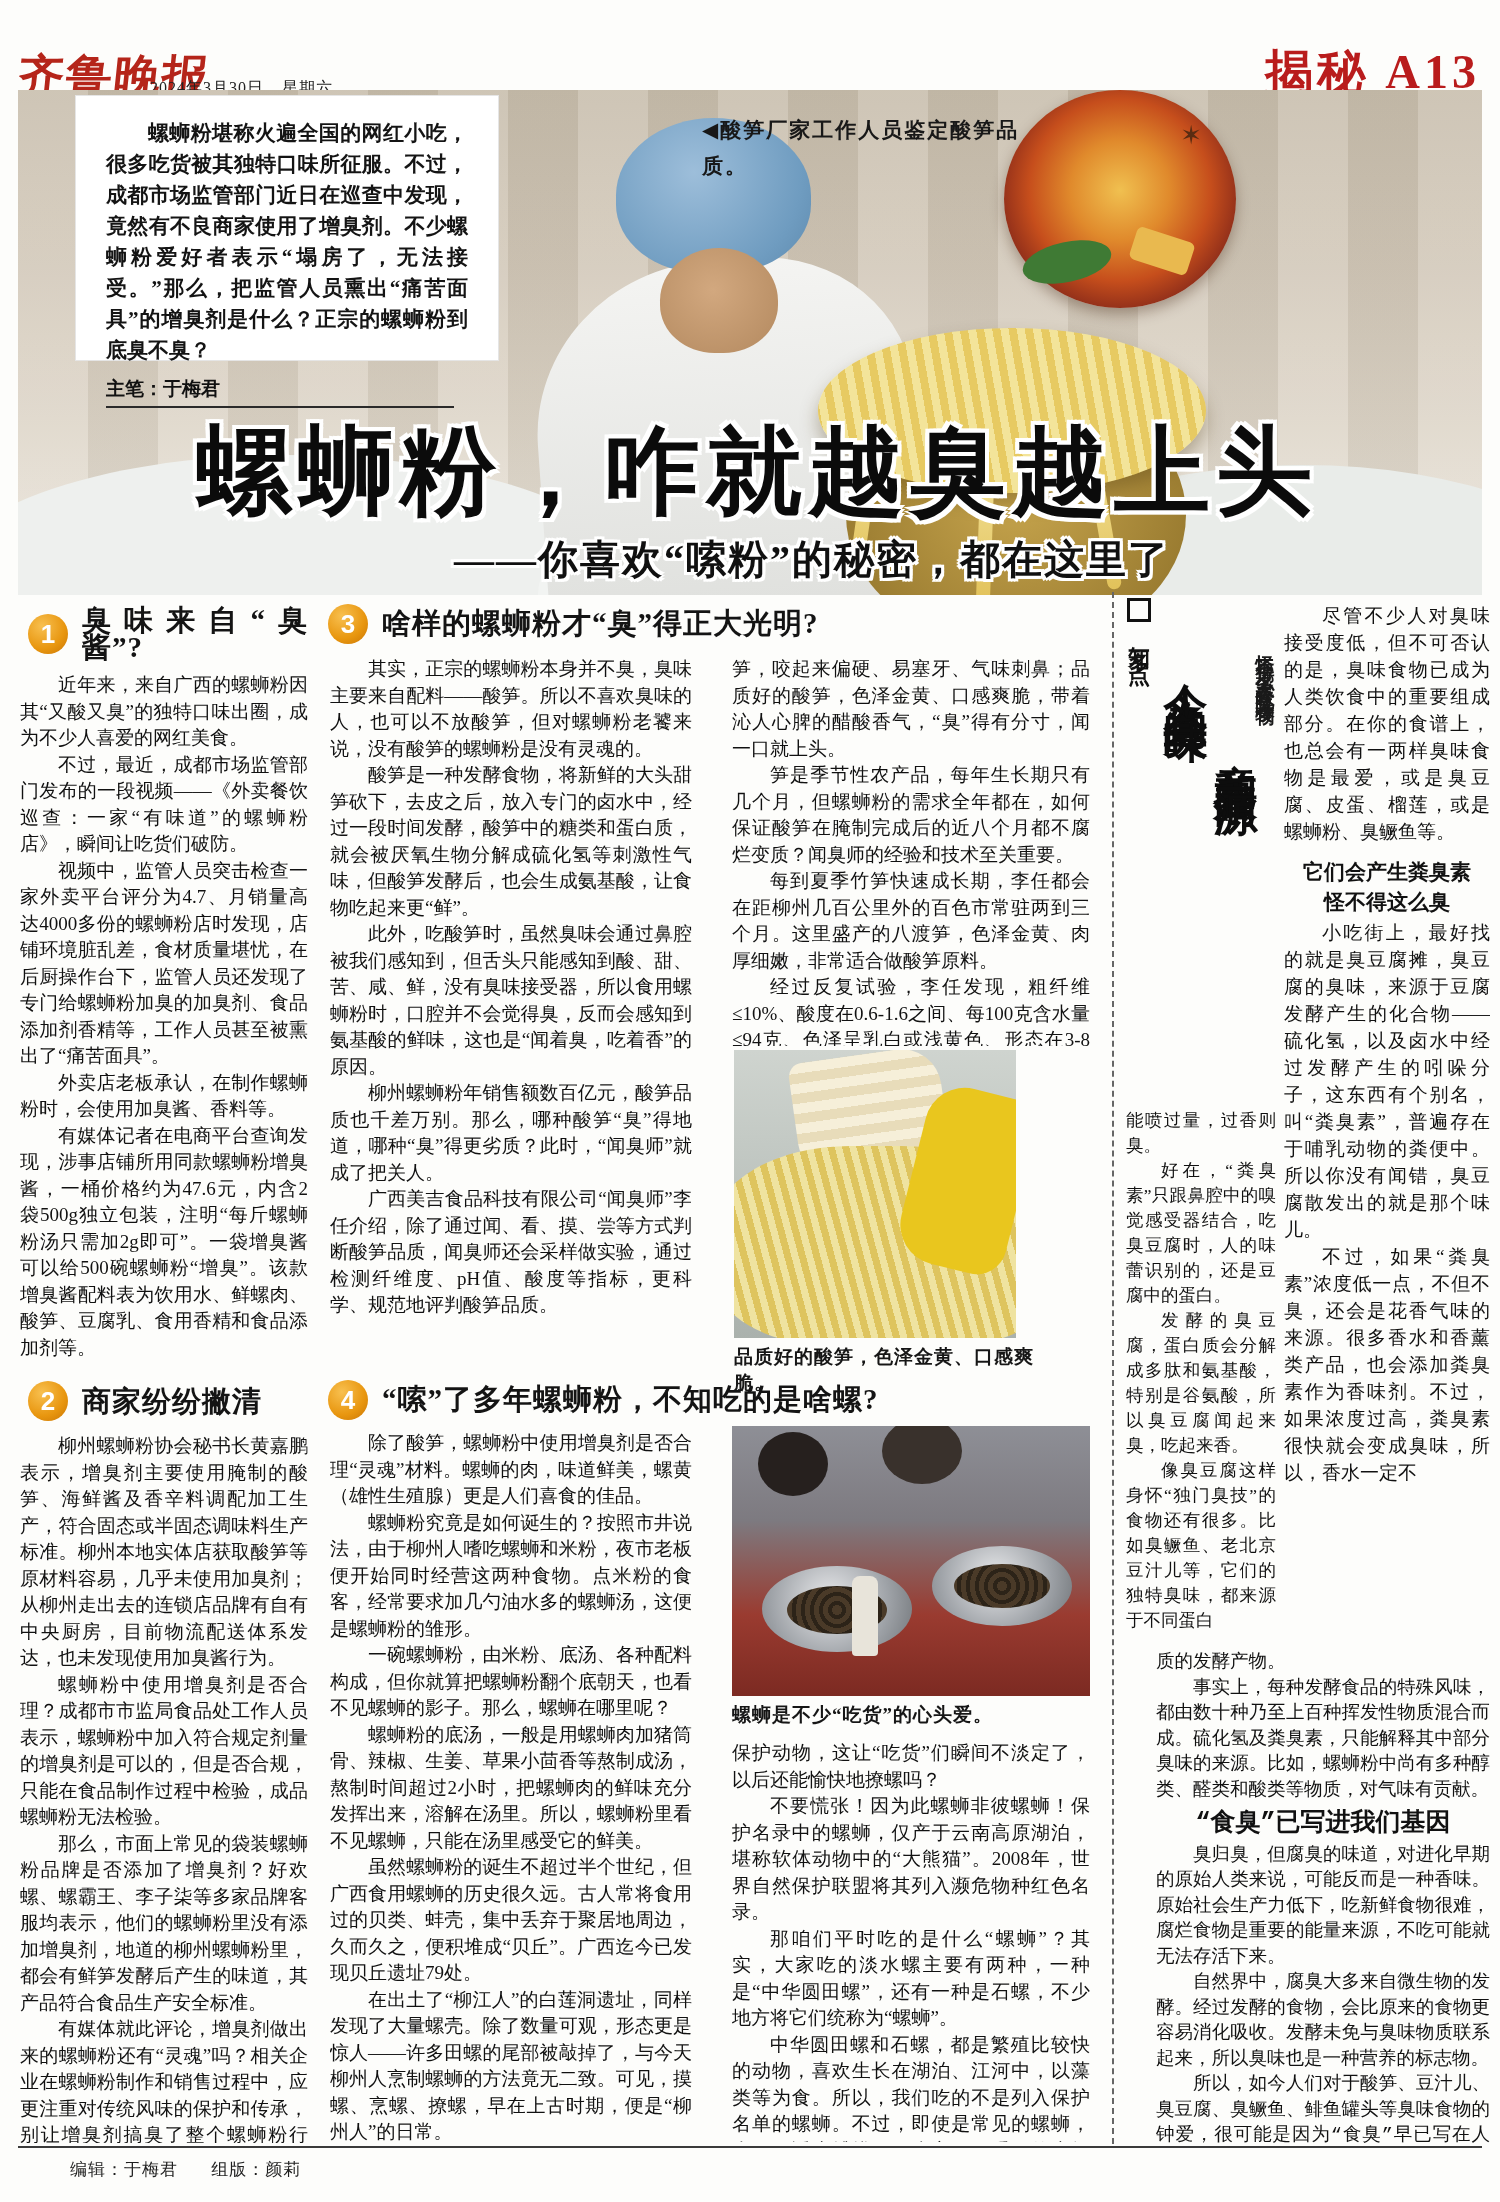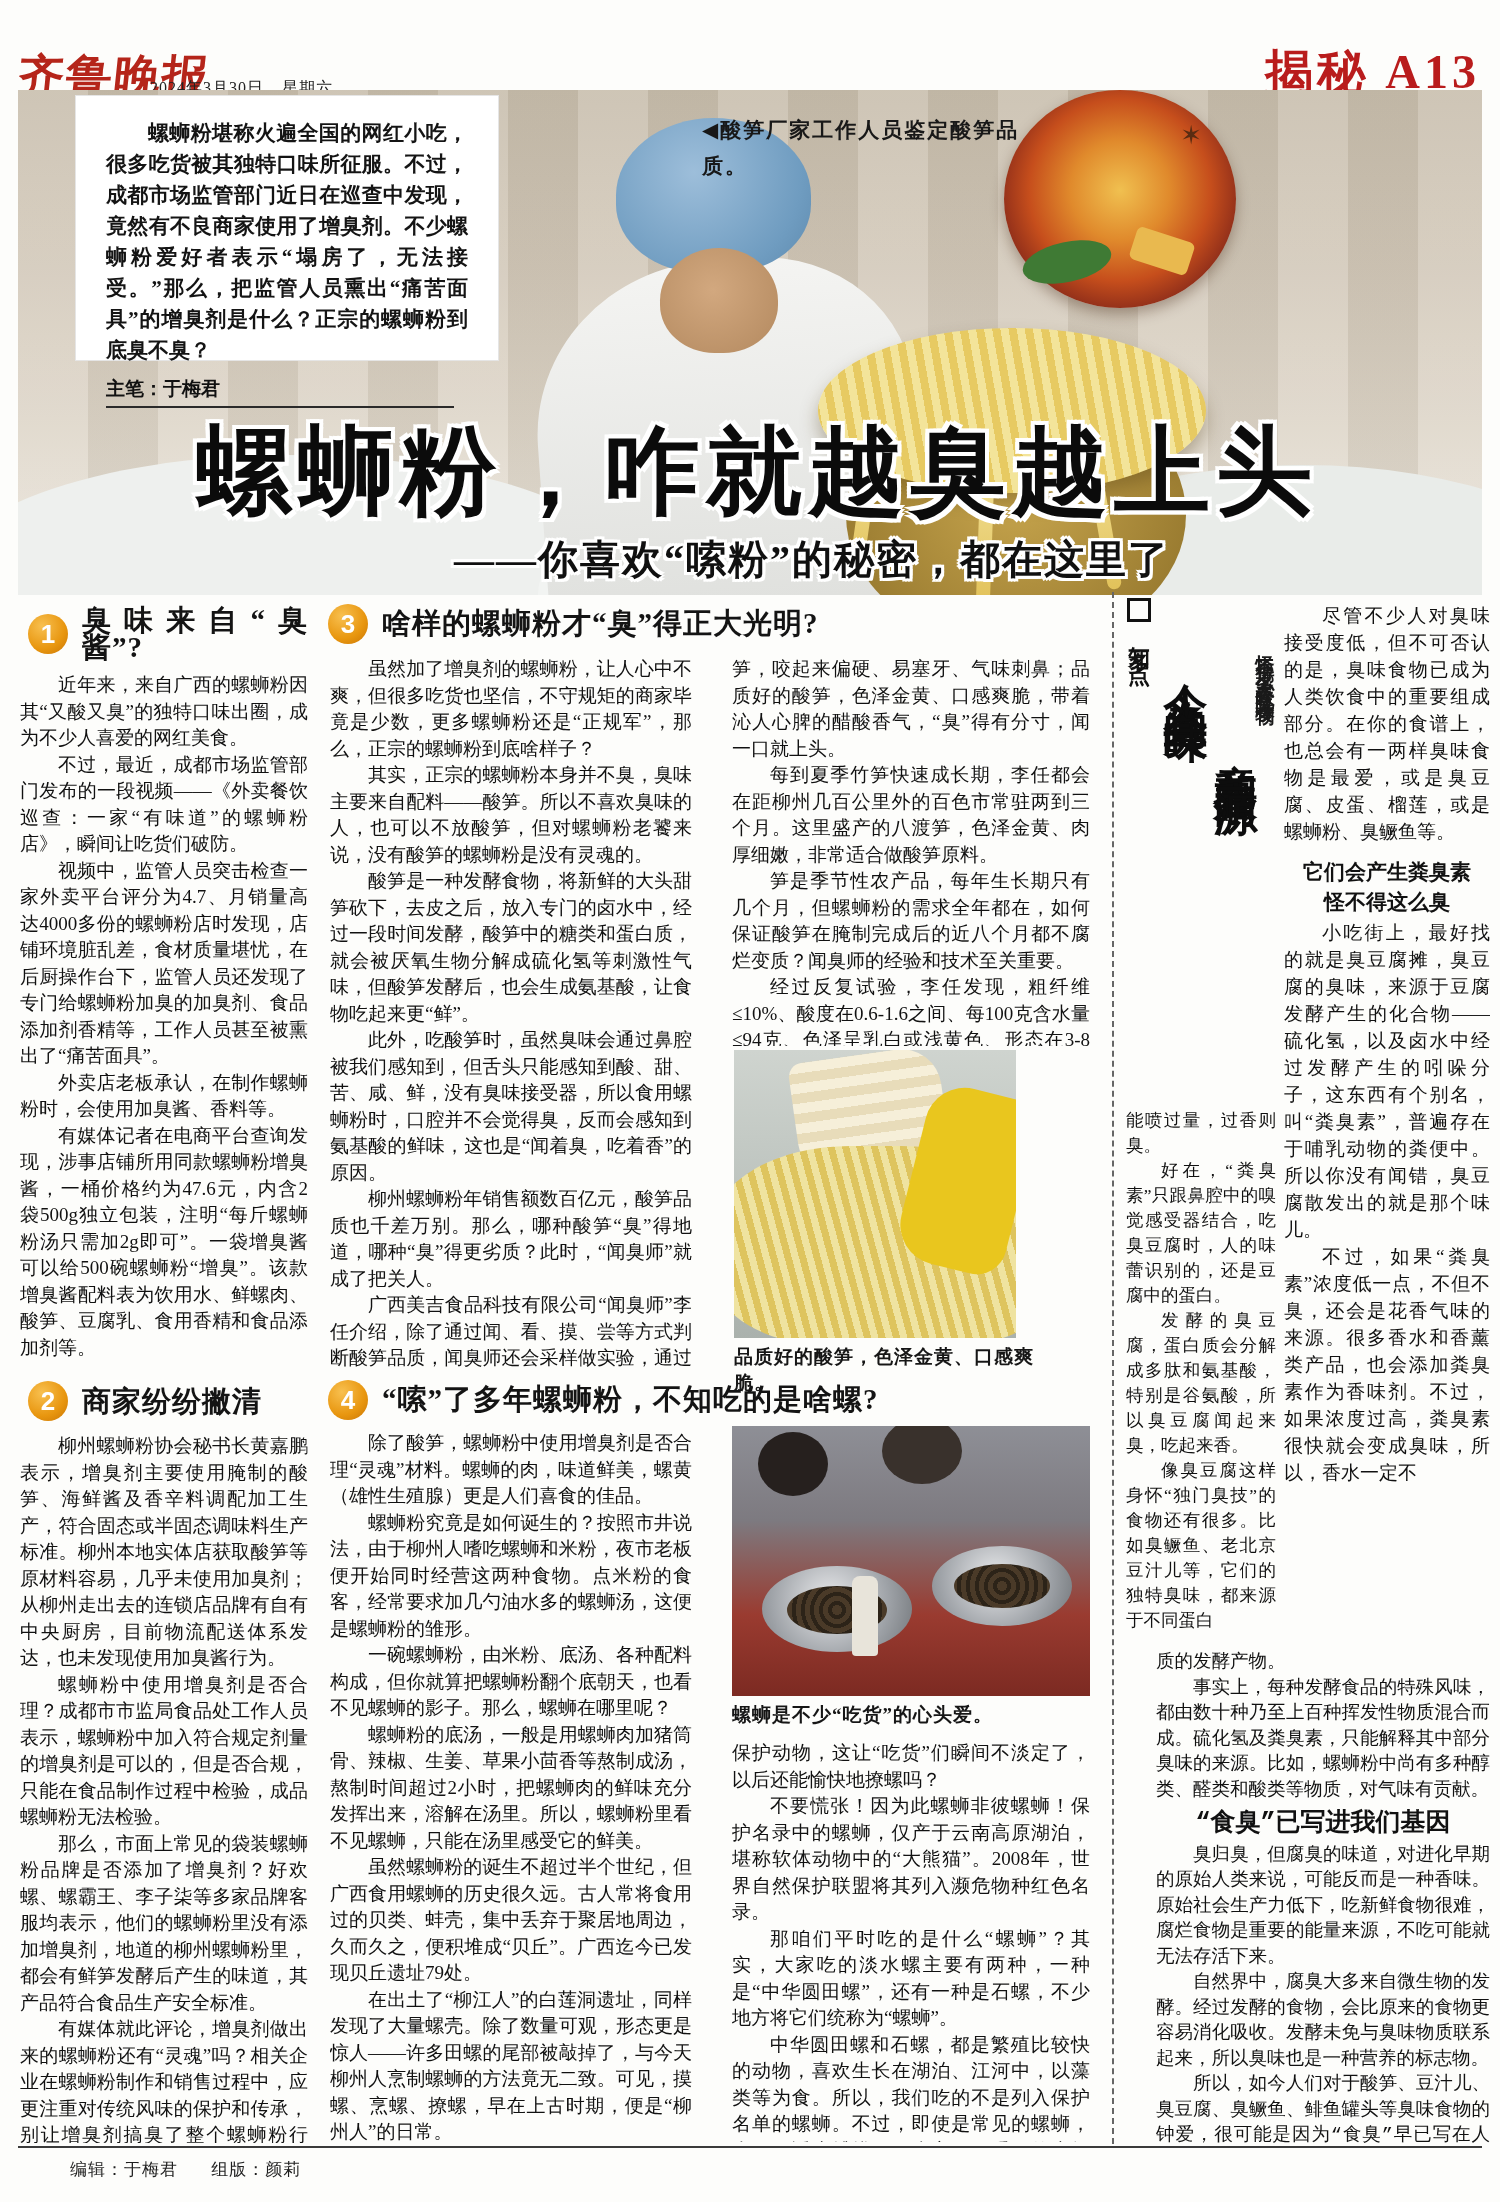--- a/index.html
+++ b/index.html
@@ -157,32 +157,31 @@
     <p class="para">螺蛳粉中使用增臭剂是否合理？成都市市监局食品处工作人员表示，螺蛳粉中加入符合规定剂量的增臭剂是可以的，但是否合规，只能在食品制作过程中检验，成品螺蛳粉无法检验。</p>
     <p class="para">那么，市面上常见的袋装螺蛳粉品牌是否添加了增臭剂？好欢螺、螺霸王、李子柒等多家品牌客服均表示，他们的螺蛳粉里没有添加增臭剂，地道的柳州螺蛳粉里，都会有鲜笋发酵后产生的味道，其产品符合食品生产安全标准。</p>
     <p class="para">有媒体就此评论，增臭剂做出来的螺蛳粉还有“灵魂”吗？相关企业在螺蛳粉制作和销售过程中，应更注重对传统风味的保护和传承，别让增臭剂搞臭了整个螺蛳粉行业。监管部门应加大执法检查力度，不能让没有经过安全论证的“科技与狠活”流向餐桌。</p>
   </div>
 
   <div class="sec-head" style="left:328px;top:604px;">
     <span class="badge">3</span>
     <span class="sec-title">啥样的螺蛳粉才“臭”得正大光明?</span>
   </div>
   <div class="col" style="left:330px;top:656px;width:362px;height:712px;">
-    <p class="para">虽然加了增臭剂的螺蛳粉，让人心中不爽，但很多吃货也坚信，不守规矩的商家毕竟是少数，更多螺蛳粉还是“正规军”，那么，正宗的螺蛳粉到底啥样子？</p>
     <p class="para">其实，正宗的螺蛳粉本身并不臭，臭味主要来自配料——酸笋。所以不喜欢臭味的人，也可以不放酸笋，但对螺蛳粉老饕来说，没有酸笋的螺蛳粉是没有灵魂的。</p>
     <p class="para">酸笋是一种发酵食物，将新鲜的大头甜笋砍下，去皮之后，放入专门的卤水中，经过一段时间发酵，酸笋中的糖类和蛋白质，就会被厌氧生物分解成硫化氢等刺激性气味，但酸笋发酵后，也会生成氨基酸，让食物吃起来更“鲜”。</p>
     <p class="para">此外，吃酸笋时，虽然臭味会通过鼻腔被我们感知到，但舌头只能感知到酸、甜、苦、咸、鲜，没有臭味接受器，所以食用螺蛳粉时，口腔并不会觉得臭，反而会感知到氨基酸的鲜味，这也是“闻着臭，吃着香”的原因。</p>
     <p class="para">柳州螺蛳粉年销售额数百亿元，酸笋品质也千差万别。那么，哪种酸笋“臭”得地道，哪种“臭”得更劣质？此时，“闻臭师”就成了把关人。</p>
     <p class="para">广西美吉食品科技有限公司“闻臭师”李任介绍，除了通过闻、看、摸、尝等方式判断酸笋品质，闻臭师还会采样做实验，通过检测纤维度、pH值、酸度等指标，更科学、规范地评判酸笋品质。</p>
 
   </div>
   <div class="col" style="left:732px;top:656px;width:358px;height:390px;">
     <p class="para noindent">笋，咬起来偏硬、易塞牙、气味刺鼻；品质好的酸笋，色泽金黄、口感爽脆，带着沁人心脾的醋酸香气，“臭”得有分寸，闻一口就上头。</p>
+    <p class="para">笋是季节性农产品，每年生长期只有几个月，但螺蛳粉的需求全年都在，如何保证酸笋在腌制完成后的近八个月都不腐烂变质？闻臭师的经验和技术至关重要。</p>
     <p class="para">每到夏季竹笋快速成长期，李任都会在距柳州几百公里外的百色市常驻两到三个月。这里盛产的八渡笋，色泽金黄、肉厚细嫩，非常适合做酸笋原料。</p>
-    <p class="para">笋是季节性农产品，每年生长期只有几个月，但螺蛳粉的需求全年都在，如何保证酸笋在腌制完成后的近八个月都不腐烂变质？闻臭师的经验和技术至关重要。</p>
     <p class="para">经过反复试验，李任发现，粗纤维≤10%、酸度在0.6-1.6之间、每100克含水量≤94克、色泽呈乳白或浅黄色、形态在3-8厘米的长条状酸笋，品质和口感更佳，“臭”得更正宗，更受吃货们喜爱。</p>
   </div>
   <div class="photo bamboo" style="left:734px;top:1050px;width:282px;height:288px;">
     <div class="slice"></div>
     <div class="shreds"></div>
     <div class="glove"></div>
   </div>
   <div class="caption" style="left:734px;top:1344px;width:310px;">品质好的酸笋，色泽金黄、口感爽脆。</div>
 
   <div class="sec-head" style="left:328px;top:1380px;">

